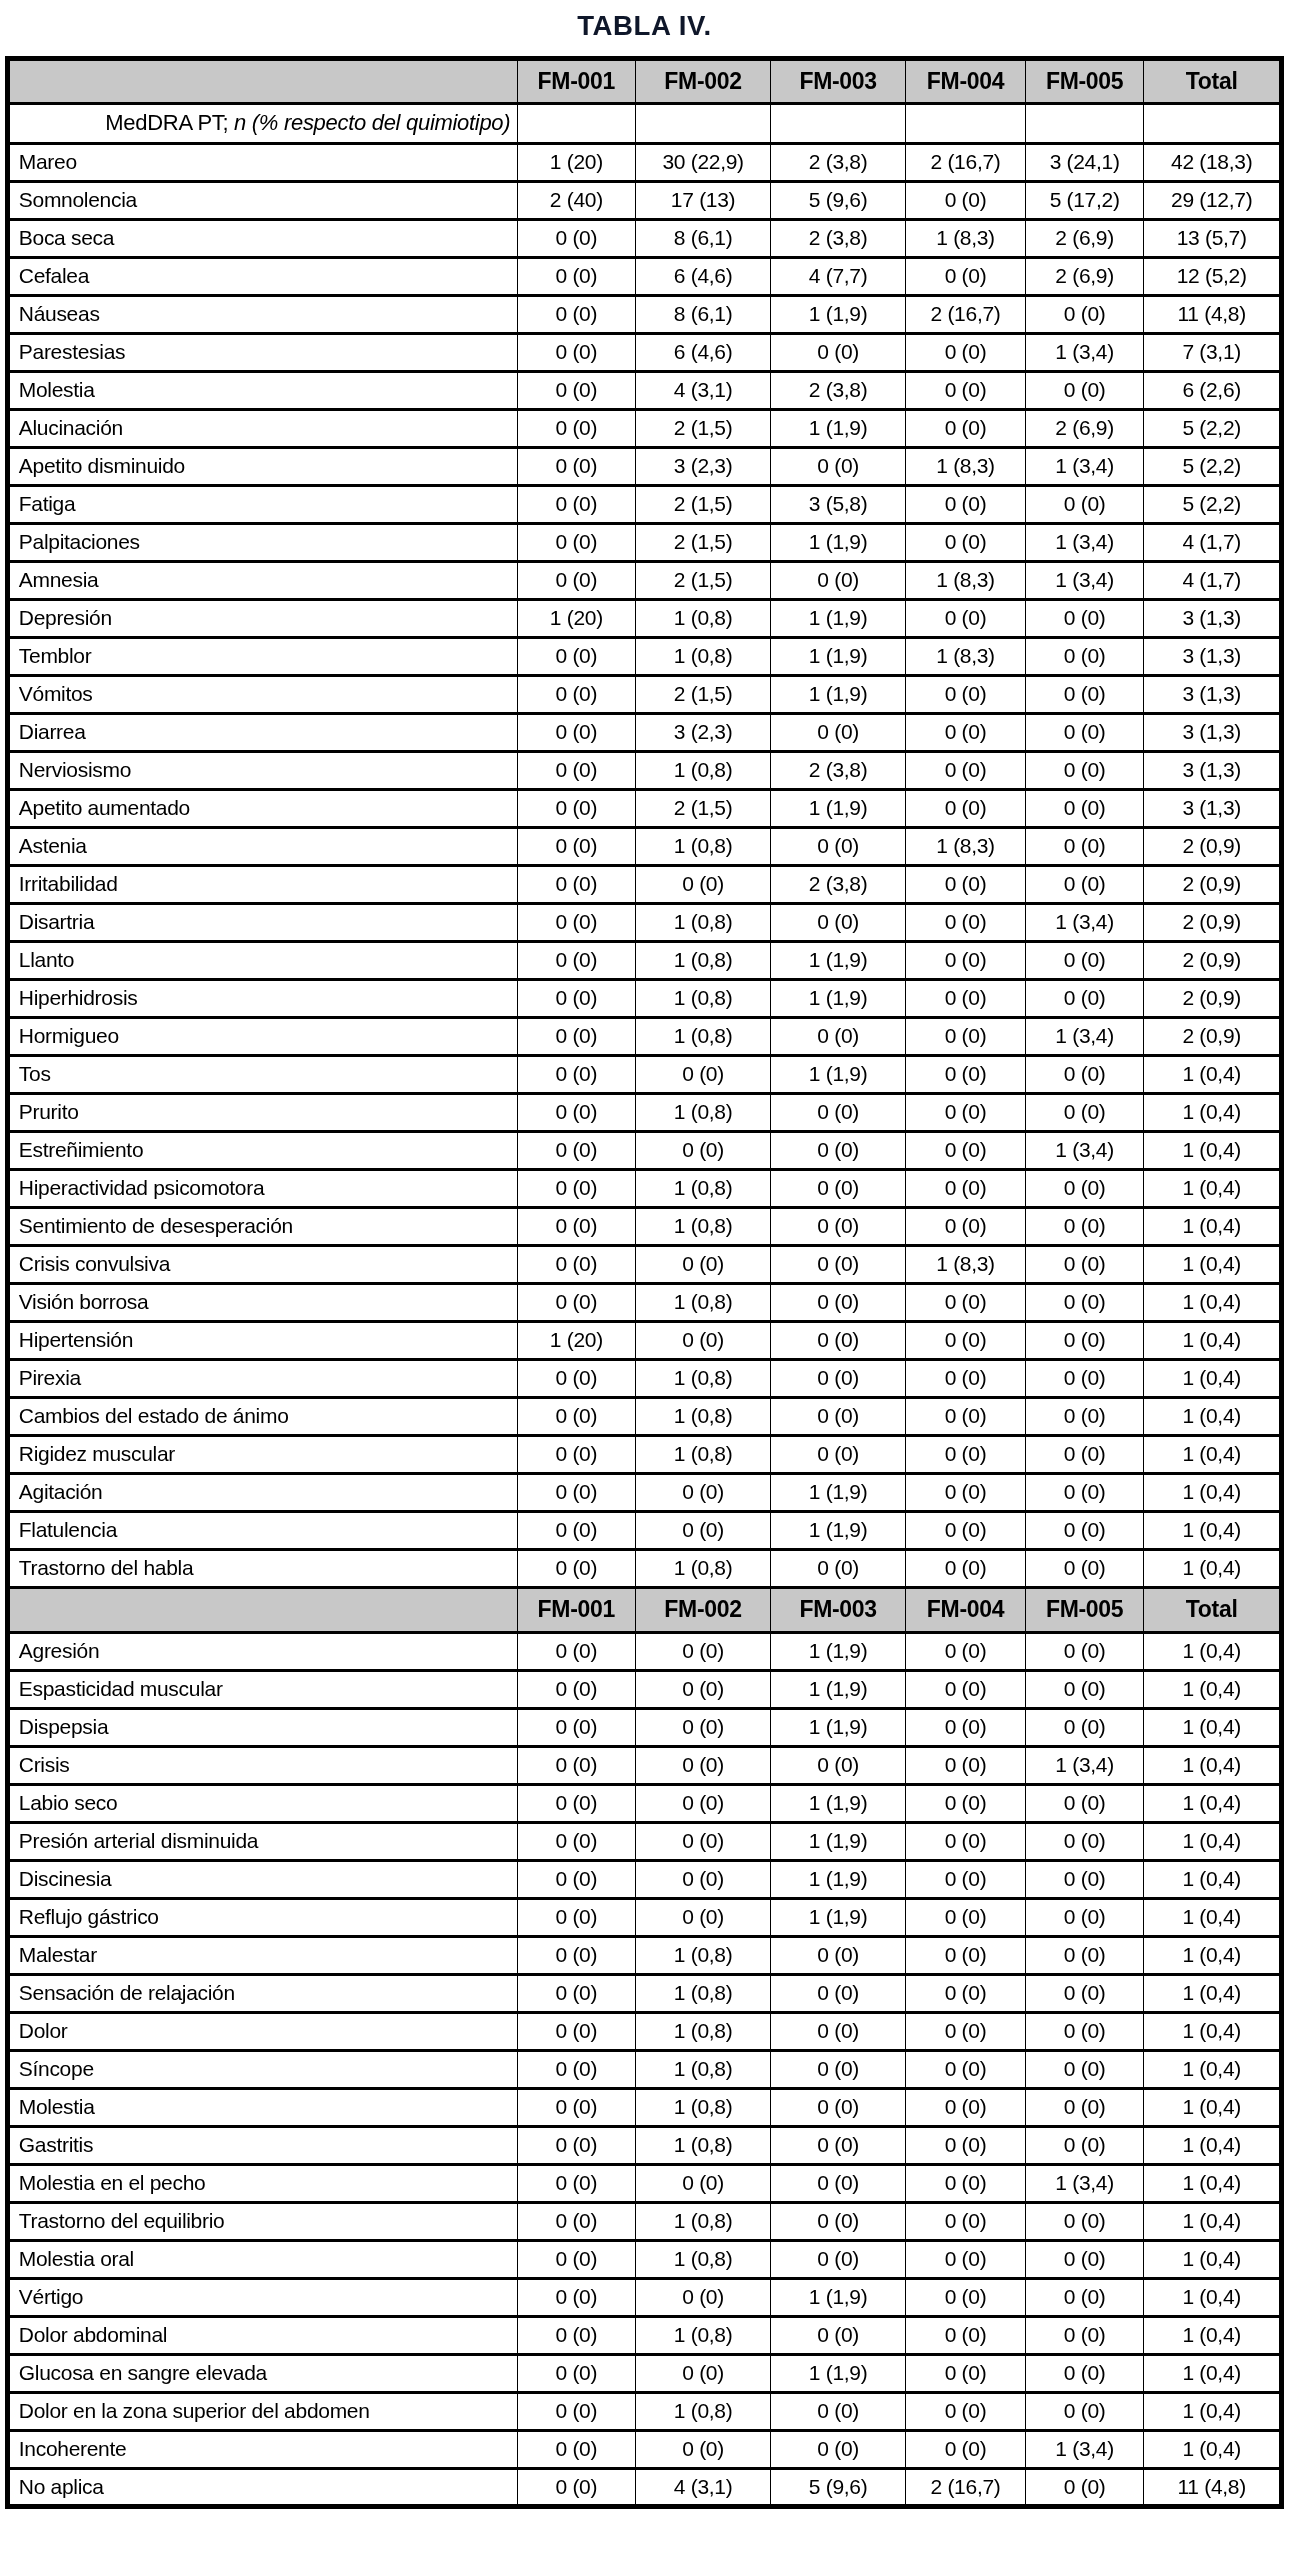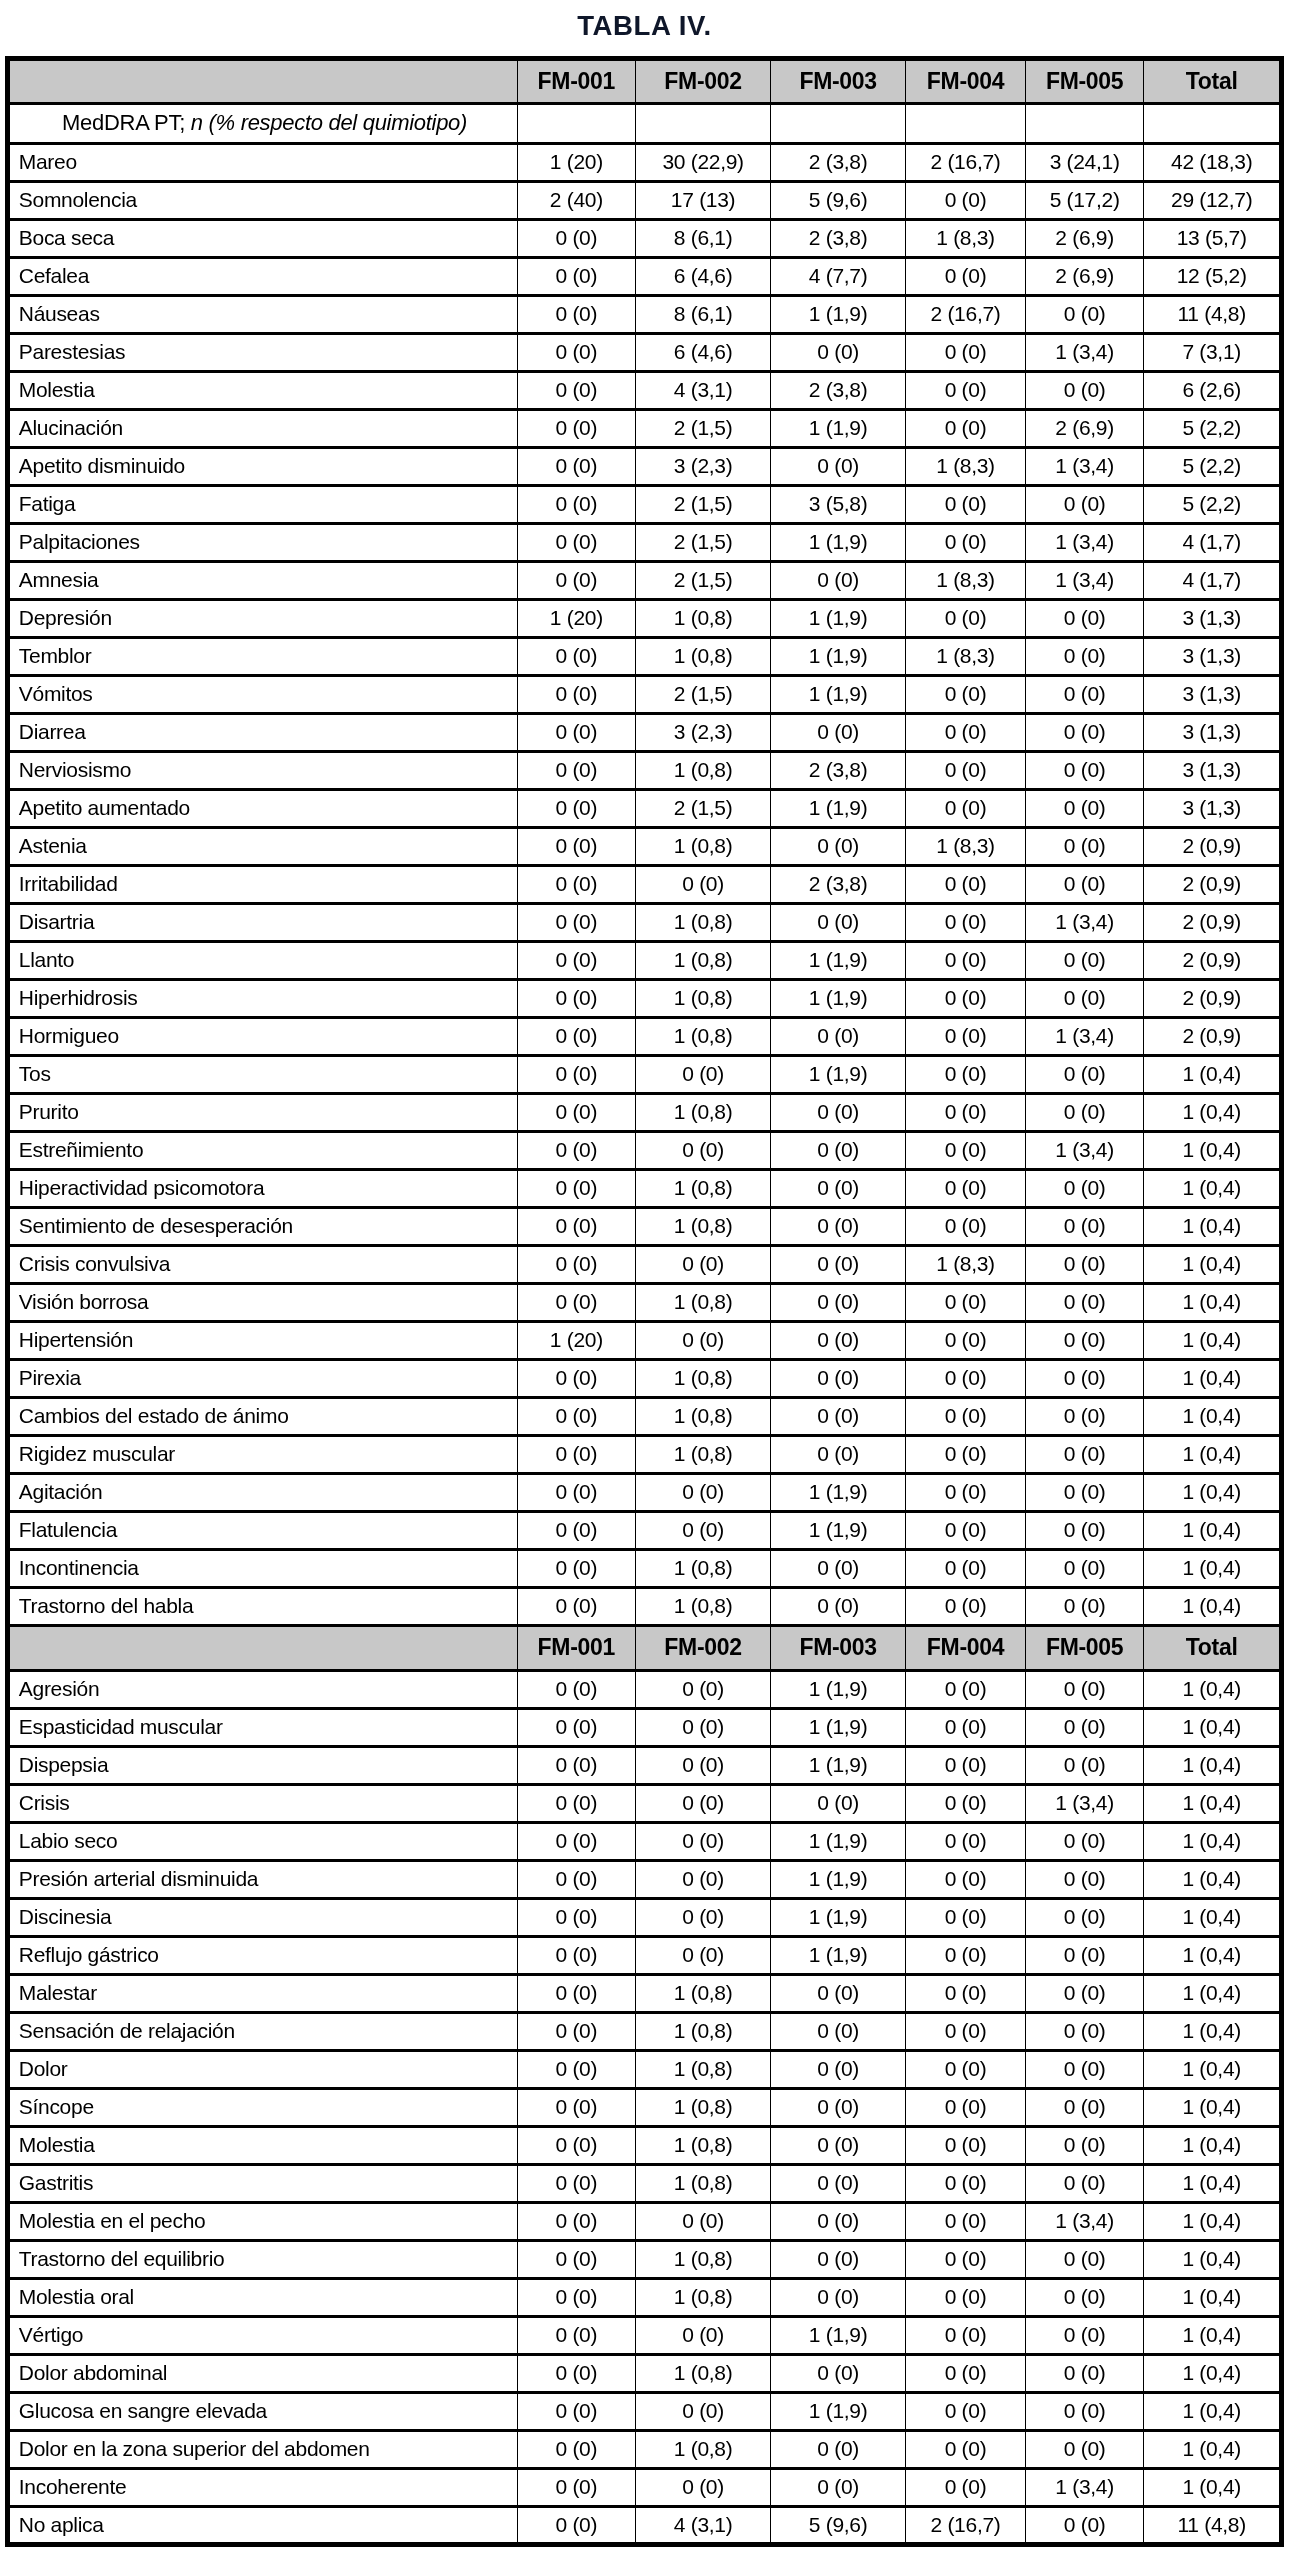--- a/index.html
+++ b/index.html
@@ -44,21 +44,21 @@
     font-size: 23px;
     color: #000000;
     text-align: center;
     height: 45px;
     padding: 0 2.5px;
     margin-left: 13px;
   }
   tr.label-row td {
     height: 40px;
     font-size: 22px;
-    text-align: center;
+    text-align: right;
     padding: 0 6.3px 0 8.8px;
   }
   tr.data-row td {
     height: 38px;
     font-size: 21px;
     color: #000000;
   }
   td.term-cell {
     text-align: left;
     padding: 0 6.3px 0 8.8px;
@@ -438,29 +438,20 @@
         <tr class="data-row">
           <td class="term-cell">Flatulencia</td>
           <td class="value-cell">0 (0)</td>
           <td class="value-cell">0 (0)</td>
           <td class="value-cell">1 (1,9)</td>
           <td class="value-cell">0 (0)</td>
           <td class="value-cell">0 (0)</td>
           <td class="value-cell">1 (0,4)</td>
         </tr>
         <tr class="data-row">
-          <td class="term-cell">Incontinencia</td>
-          <td class="value-cell">0 (0)</td>
-          <td class="value-cell">1 (0,8)</td>
-          <td class="value-cell">0 (0)</td>
-          <td class="value-cell">0 (0)</td>
-          <td class="value-cell">0 (0)</td>
-          <td class="value-cell">1 (0,4)</td>
-        </tr>
-        <tr class="data-row">
           <td class="term-cell">Trastorno del habla</td>
           <td class="value-cell">0 (0)</td>
           <td class="value-cell">1 (0,8)</td>
           <td class="value-cell">0 (0)</td>
           <td class="value-cell">0 (0)</td>
           <td class="value-cell">0 (0)</td>
           <td class="value-cell">1 (0,4)</td>
         </tr>
         <tr class="header-row">
           <th></th>

